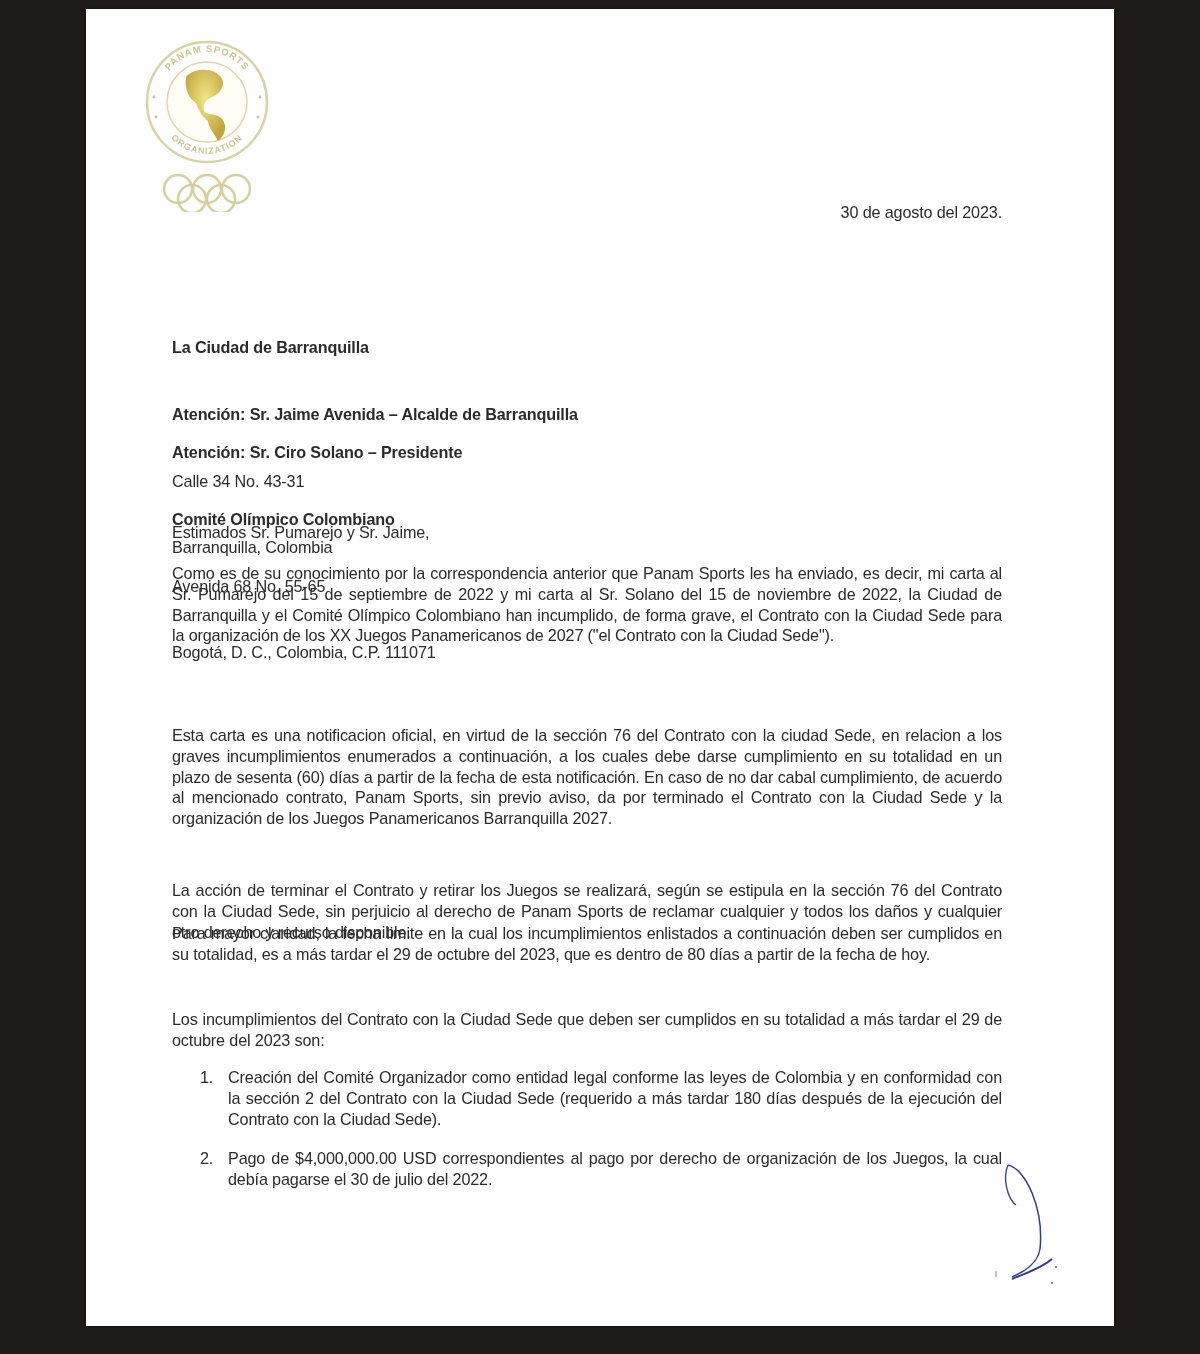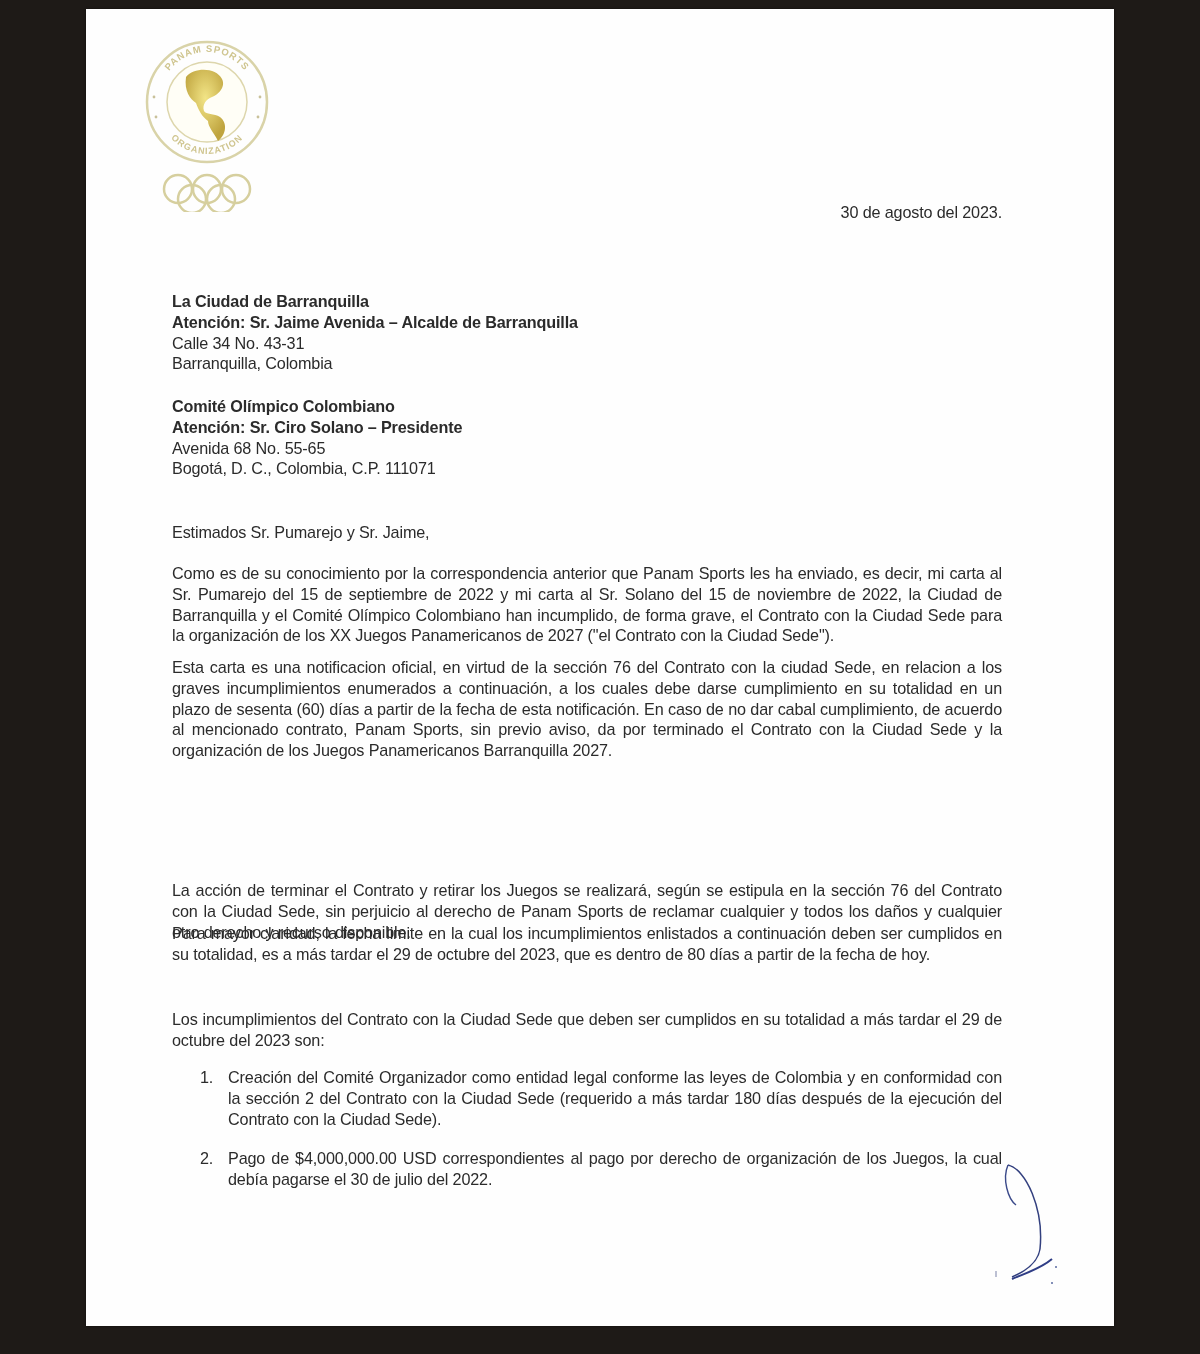--- a/index.html
+++ b/index.html
@@ -35,26 +35,26 @@
     position: absolute;
     top: 193px; right: 0;
     text-align: left;
     white-space: nowrap;
   }
   .block { position: absolute; left: 0; width: 830px; }
   .addr1 { top: 282px; }
   .addr2 { top: 387px; }
   .salutation { top: 513px; }
   .p1 { top: 554px; }
-  .p2 { top: 648px; }
+  .p2 { top: 716px; }
   .p3 { top: 828px; margin-top: 43px; }
   .p4 { top: 914px; }
   .p5 { top: 1000px; }
   .bold { font-weight: bold; }
-  .line { display: block; white-space: nowrap; }
+  .line { display: block; white-space: nowrap; margin-top: 46px; }
   .para { text-align: justify; }
   .list { position: absolute; left: 0; width: 830px; top: 1058px; }
   .list-item {
     position: relative;
     padding-left: 56px;
     text-align: justify;
     margin-bottom: 19px;
   }
   .list-num {
     position: absolute; left: 28px; top: 0;
@@ -109,22 +109,22 @@
     <div class="date">30 de agosto del 2023.</div>
 
     <div class="block addr1">
       <span class="line bold">La Ciudad de Barranquilla</span>
       <span class="line bold">Atención: Sr. Jaime Avenida – Alcalde de Barranquilla</span>
       <span class="line">Calle 34 No. 43-31</span>
       <span class="line">Barranquilla, Colombia</span>
     </div>
 
     <div class="block addr2">
+      <span class="line bold">Atención: Sr. Ciro Solano – Presidente</span>
       <span class="line bold">Comité Olímpico Colombiano</span>
-      <span class="line bold">Atención: Sr. Ciro Solano – Presidente</span>
       <span class="line">Avenida 68 No. 55-65</span>
       <span class="line">Bogotá, D. C., Colombia, C.P. 111071</span>
     </div>
 
     <div class="block salutation">Estimados Sr. Pumarejo y Sr. Jaime,</div>
 
     <div class="block para p1">Como es de su conocimiento por la correspondencia anterior que Panam Sports les ha enviado, es decir, mi carta al Sr. Pumarejo del 15 de septiembre de 2022 y mi carta al Sr. Solano del 15 de noviembre de 2022, la Ciudad de Barranquilla y el Comité Olímpico Colombiano han incumplido, de forma grave, el Contrato con la Ciudad Sede para la organización de los XX Juegos Panamericanos de 2027 ("el Contrato con la Ciudad Sede").</div>
     <div class="block para p2">Esta carta es una notificacion oficial, en virtud de la sección 76 del Contrato con la ciudad Sede, en relacion a los graves incumplimientos enumerados a continuación, a los cuales debe darse cumplimiento en su totalidad en un plazo de sesenta (60) días a partir de la fecha de esta notificación. En caso de no dar cabal cumplimiento, de acuerdo al mencionado contrato, Panam Sports, sin previo aviso, da por terminado el Contrato con la Ciudad Sede y la organización de los Juegos Panamericanos Barranquilla 2027.</div>
     <div class="block para p3">La acción de terminar el Contrato y retirar los Juegos se realizará, según se estipula en la sección 76 del Contrato con la Ciudad Sede, sin perjuicio al derecho de Panam Sports de reclamar cualquier y todos los daños y cualquier otro derecho y recurso disponible.</div>
     <div class="block para p4">Para mayor claridad, la fecha limite en la cual los incumplimientos enlistados a continuación deben ser cumplidos en su totalidad, es a más tardar el 29 de octubre del 2023, que es dentro de 80 días a partir de la fecha de hoy.</div>

